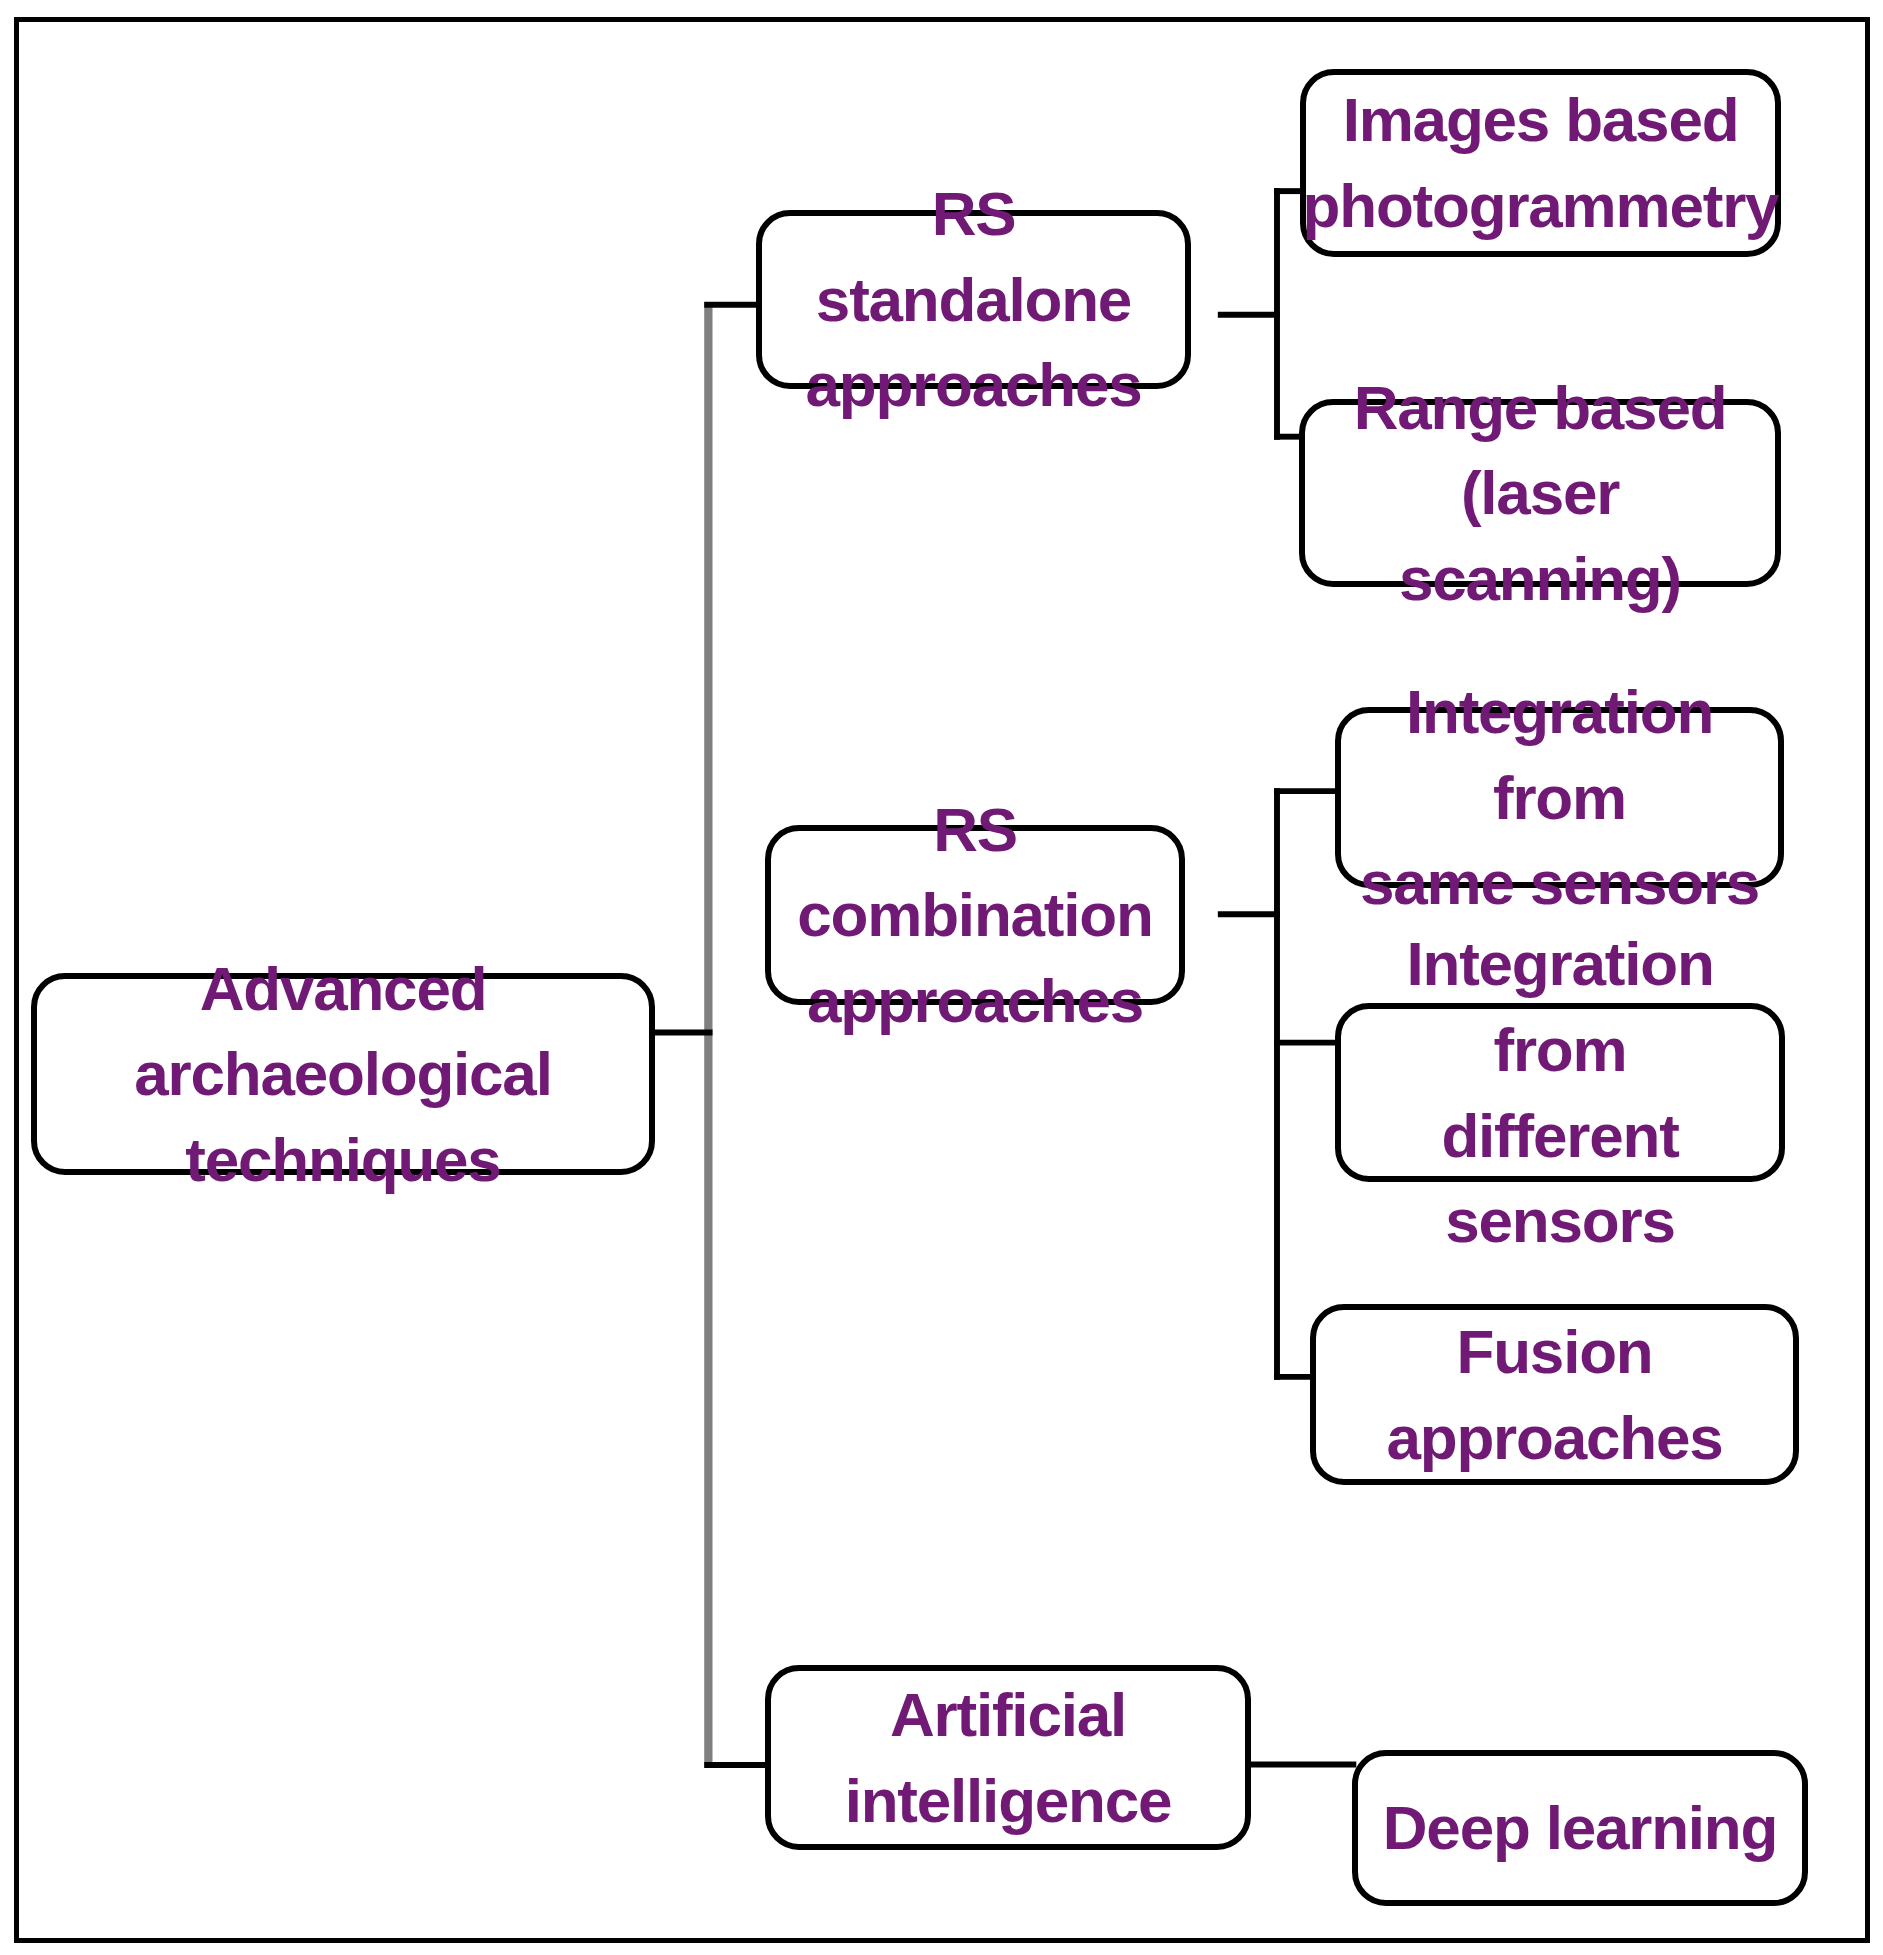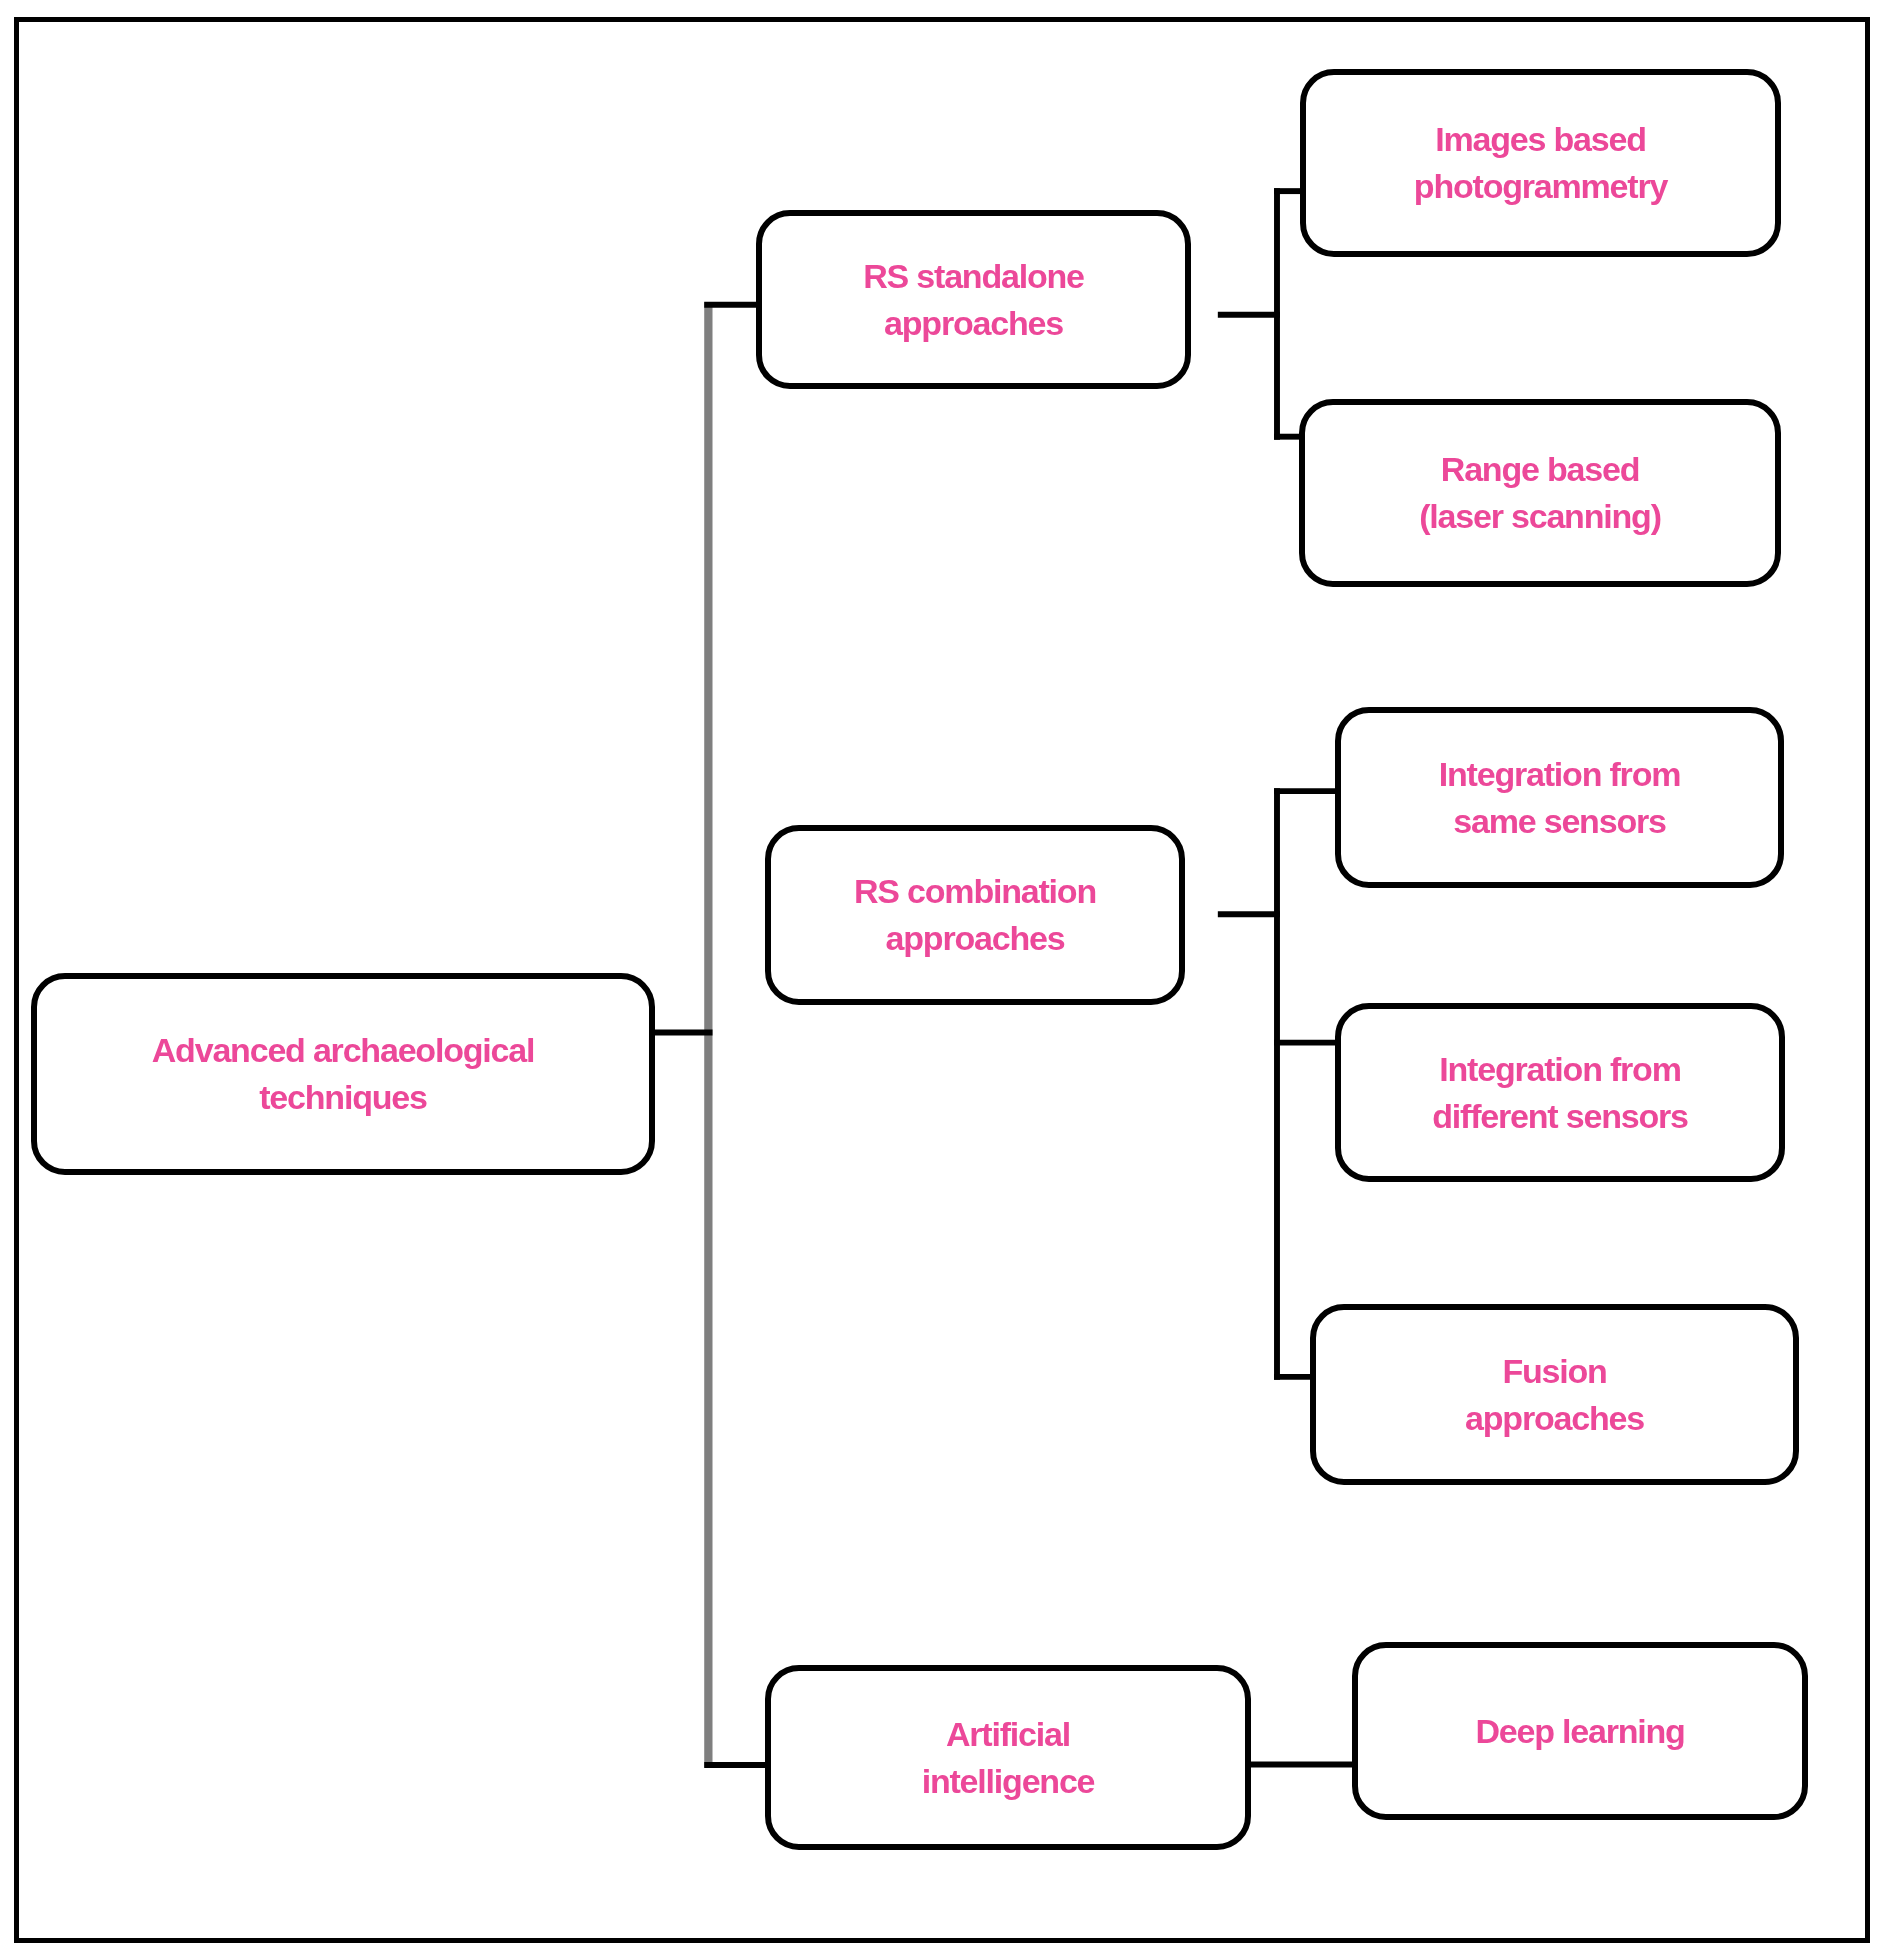--- a/index.html
+++ b/index.html
@@ -51,39 +51,39 @@
     border: 6px solid #000000;
     border-radius: 34px;
     background: #ffffff;
     display: flex;
     align-items: center;
     justify-content: center;
     text-align: center;
   }
   .node .label {
     font-weight: bold;
-    font-size: 34px;
+    font-size: 62px;
     line-height: 1.38;
     letter-spacing: -1.2px;
-    color: #ec4899;
+    color: #701a75;
     white-space: pre-line;
     font-stretch: condensed;
     padding: 0 7px;
   }
   
   .n-root      { left:   31px; top: 929px; width: 624px; height: 202px; margin-top: 44px; }
   .n-rs1       { left: 756px; top:  210px; width:  435px; height: 179px; }
   .n-rs2       { left: 765px; top: 825px; width:  420px; height: 180px; }
   .n-ai        { left: 765px; top: 1665px; width:  486px; height: 185px; }
   .n-images    { left: 1300px; top:  69px; width:  481px; height: 188px; }
   .n-range     { left: 1299px; top:  375px; width:  482px; height: 188px; margin-top: 24px; }
   .n-same      { left: 1335px; top: 707px; width:  449px; height: 181px; }
   .n-diff      { left: 1335px; top: 1003px; width:  450px; height: 179px; }
   .n-fusion    { left: 1310px; top: 1304px; width:  489px; height: 181px; }
-  .n-deep      { left: 1352px; top: 1642px; width:  456px; height: 178px; }
+  .n-deep      { left: 1352px; top: 1750px; width:  456px; height: 156px; }
 </style>
 </head>
 <body>
 
 <div class="canvas">
 
   <div class="frame"></div>
 
   <svg class="connectors" viewBox="0 0 3182 3304">
 

